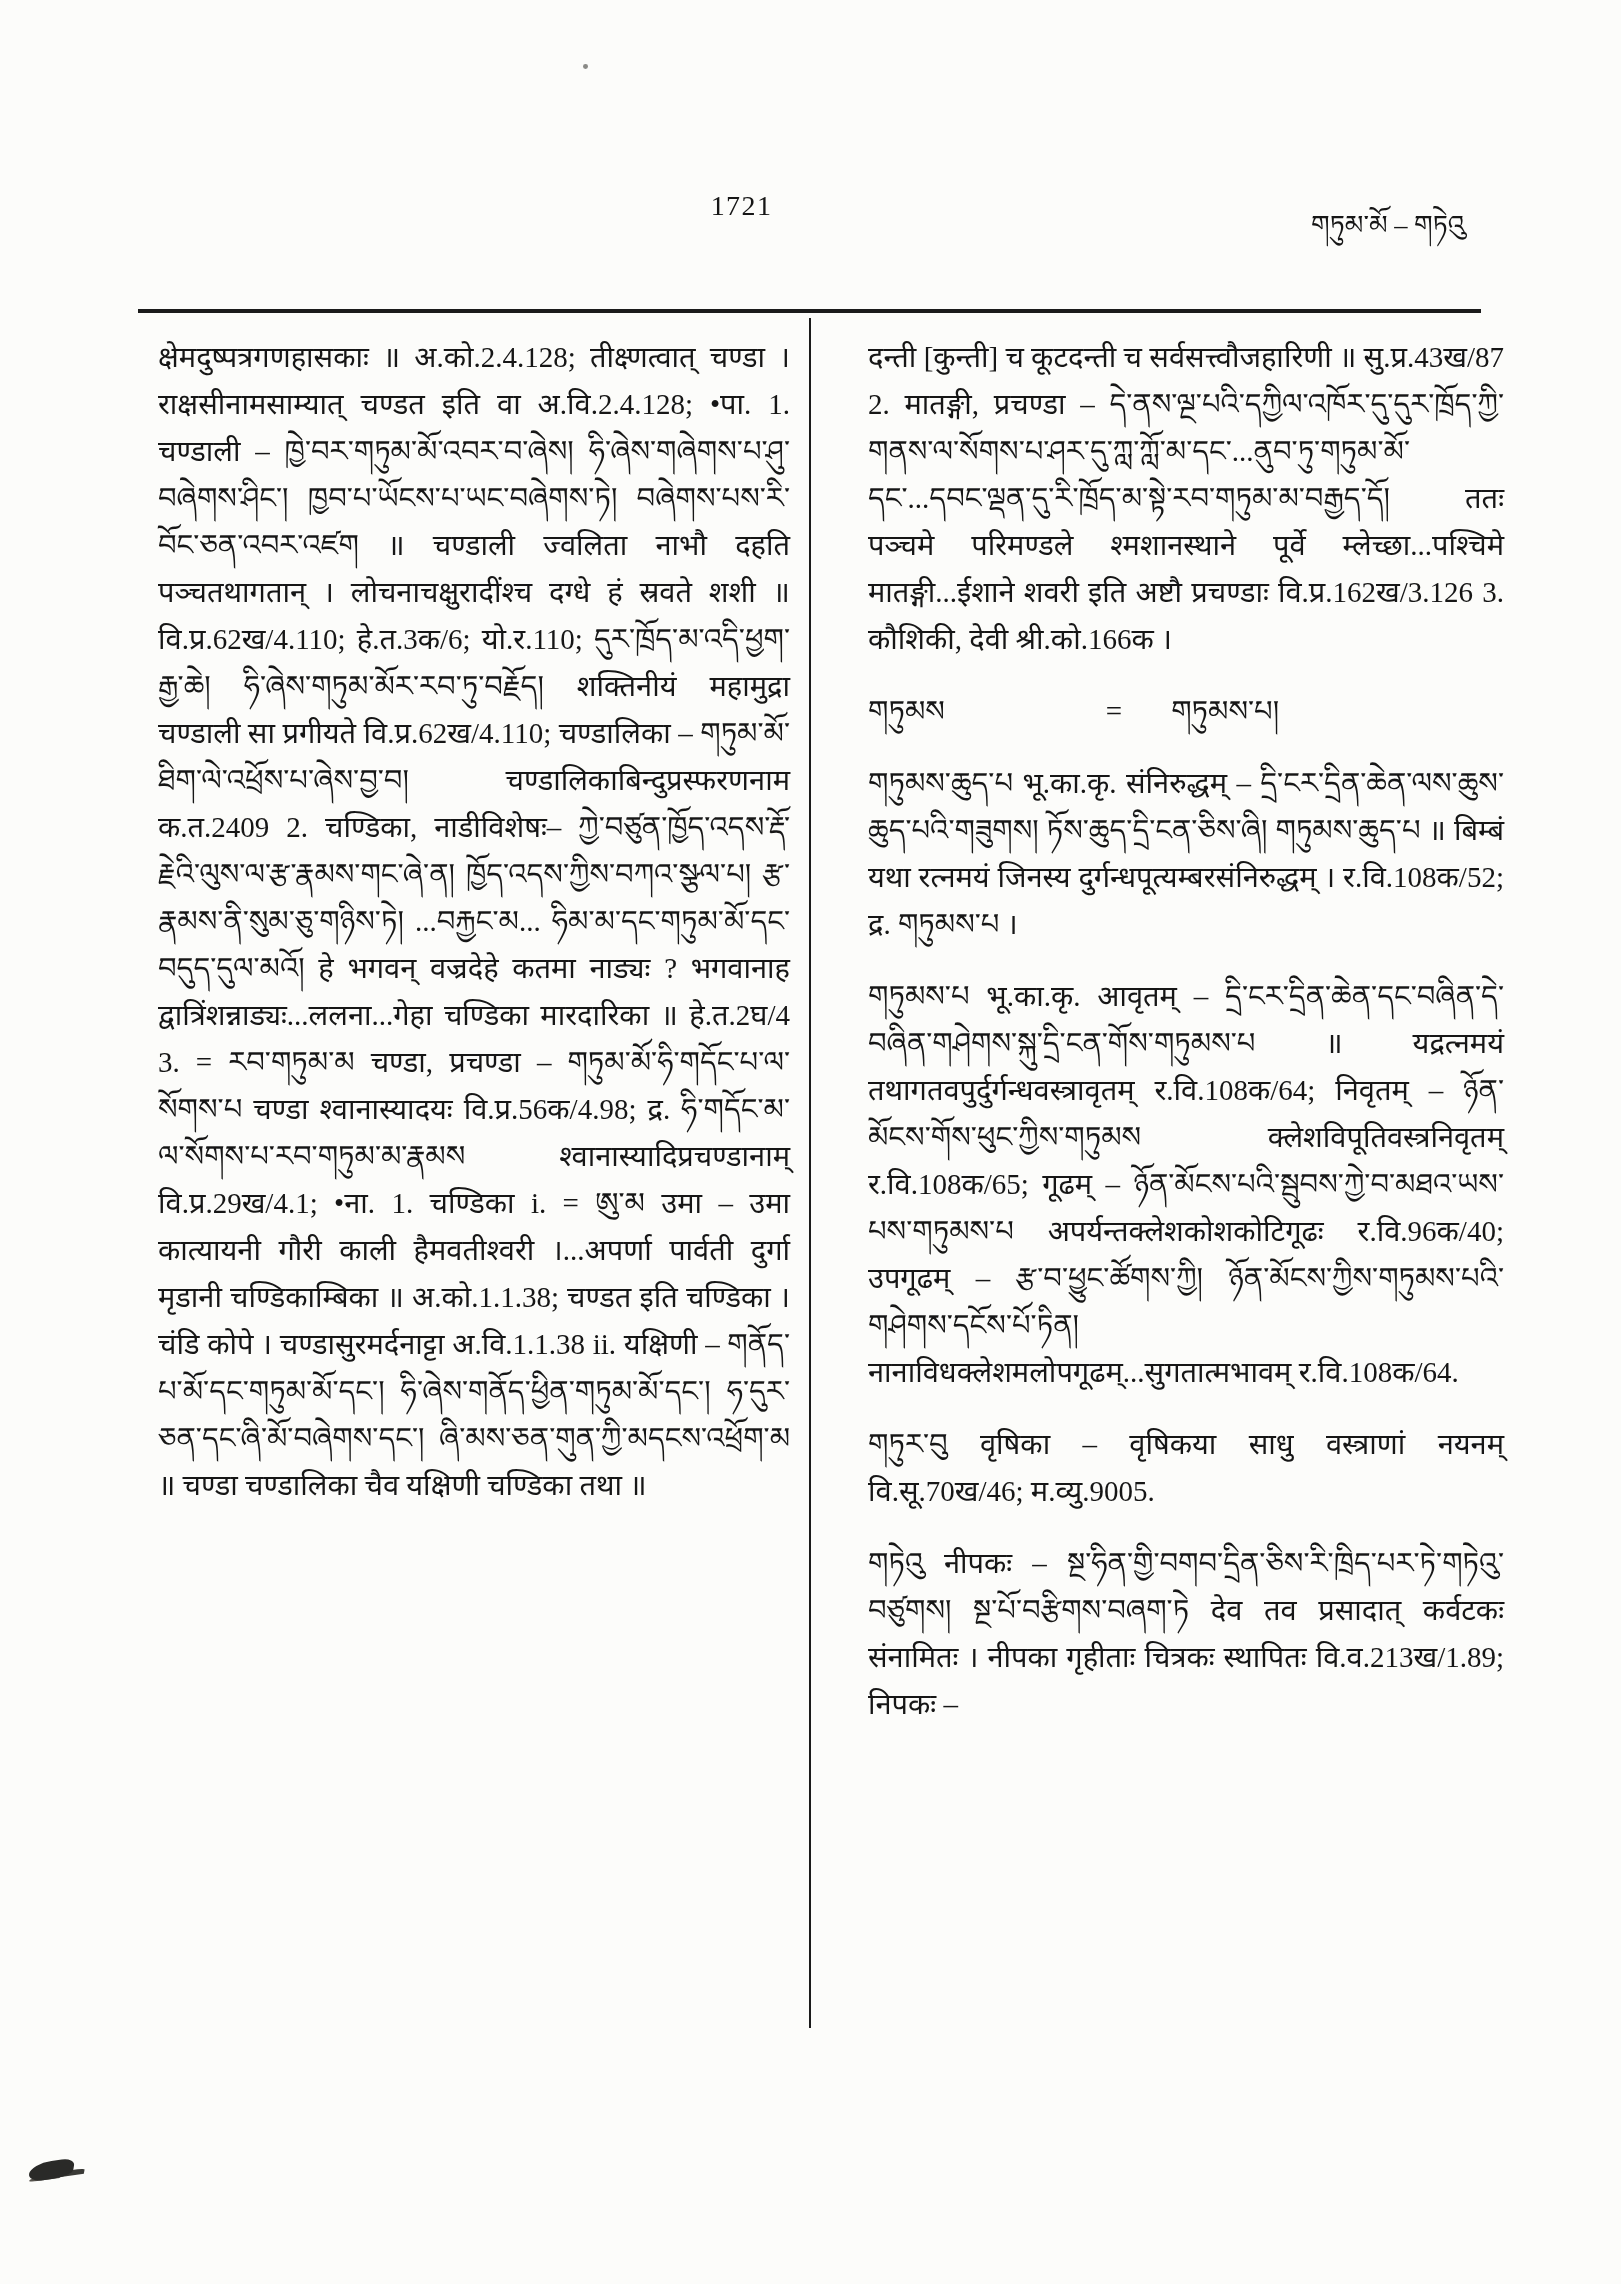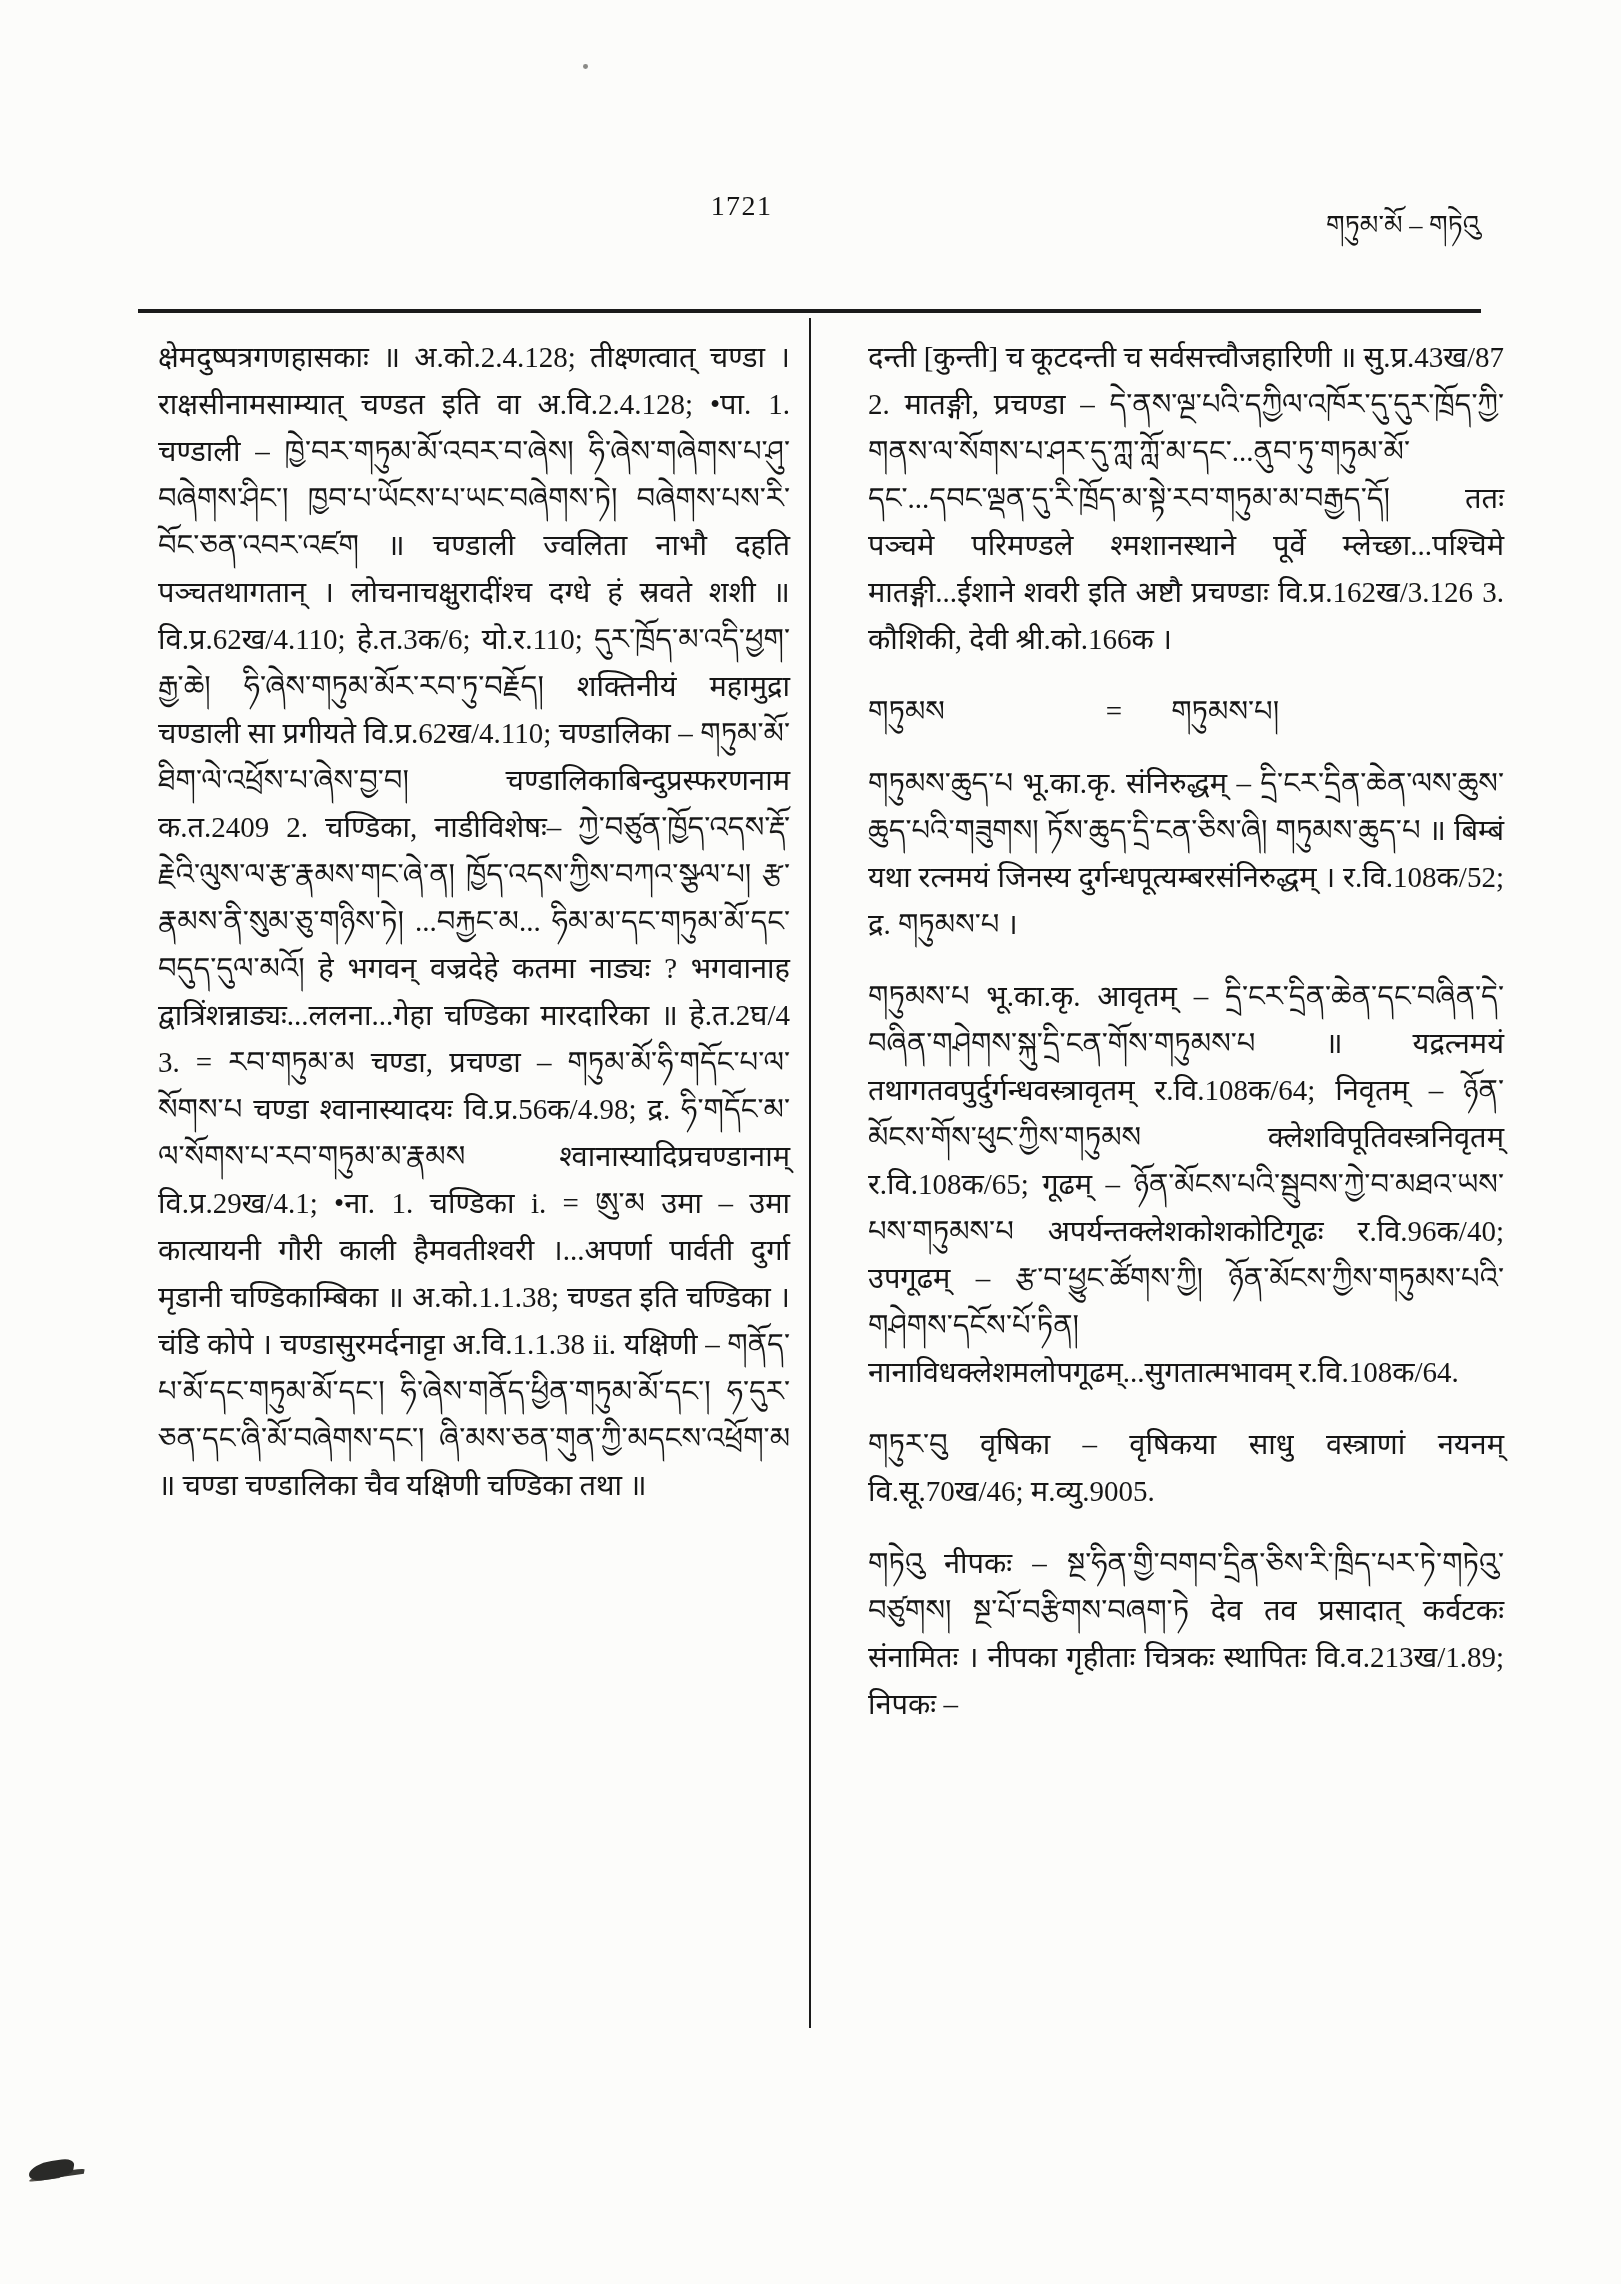--- a/index.html
+++ b/index.html
@@ -22,21 +22,21 @@
     top: 190px;
     left: 9px;
     width: 1465px;
     text-align: center;
     font-size: 28px;
     letter-spacing: 1.4px;
   }
   .running-head {
     position: absolute;
     top: 195px;
-    right: 142px;
+    right: 157px;
     font-size: 26.5px;
     white-space: nowrap;
   }
   .head-rule {
     position: absolute;
     top: 309px;
     left: 138px;
     width: 1343px;
     height: 3.5px;
     background: #1b1b1b;

